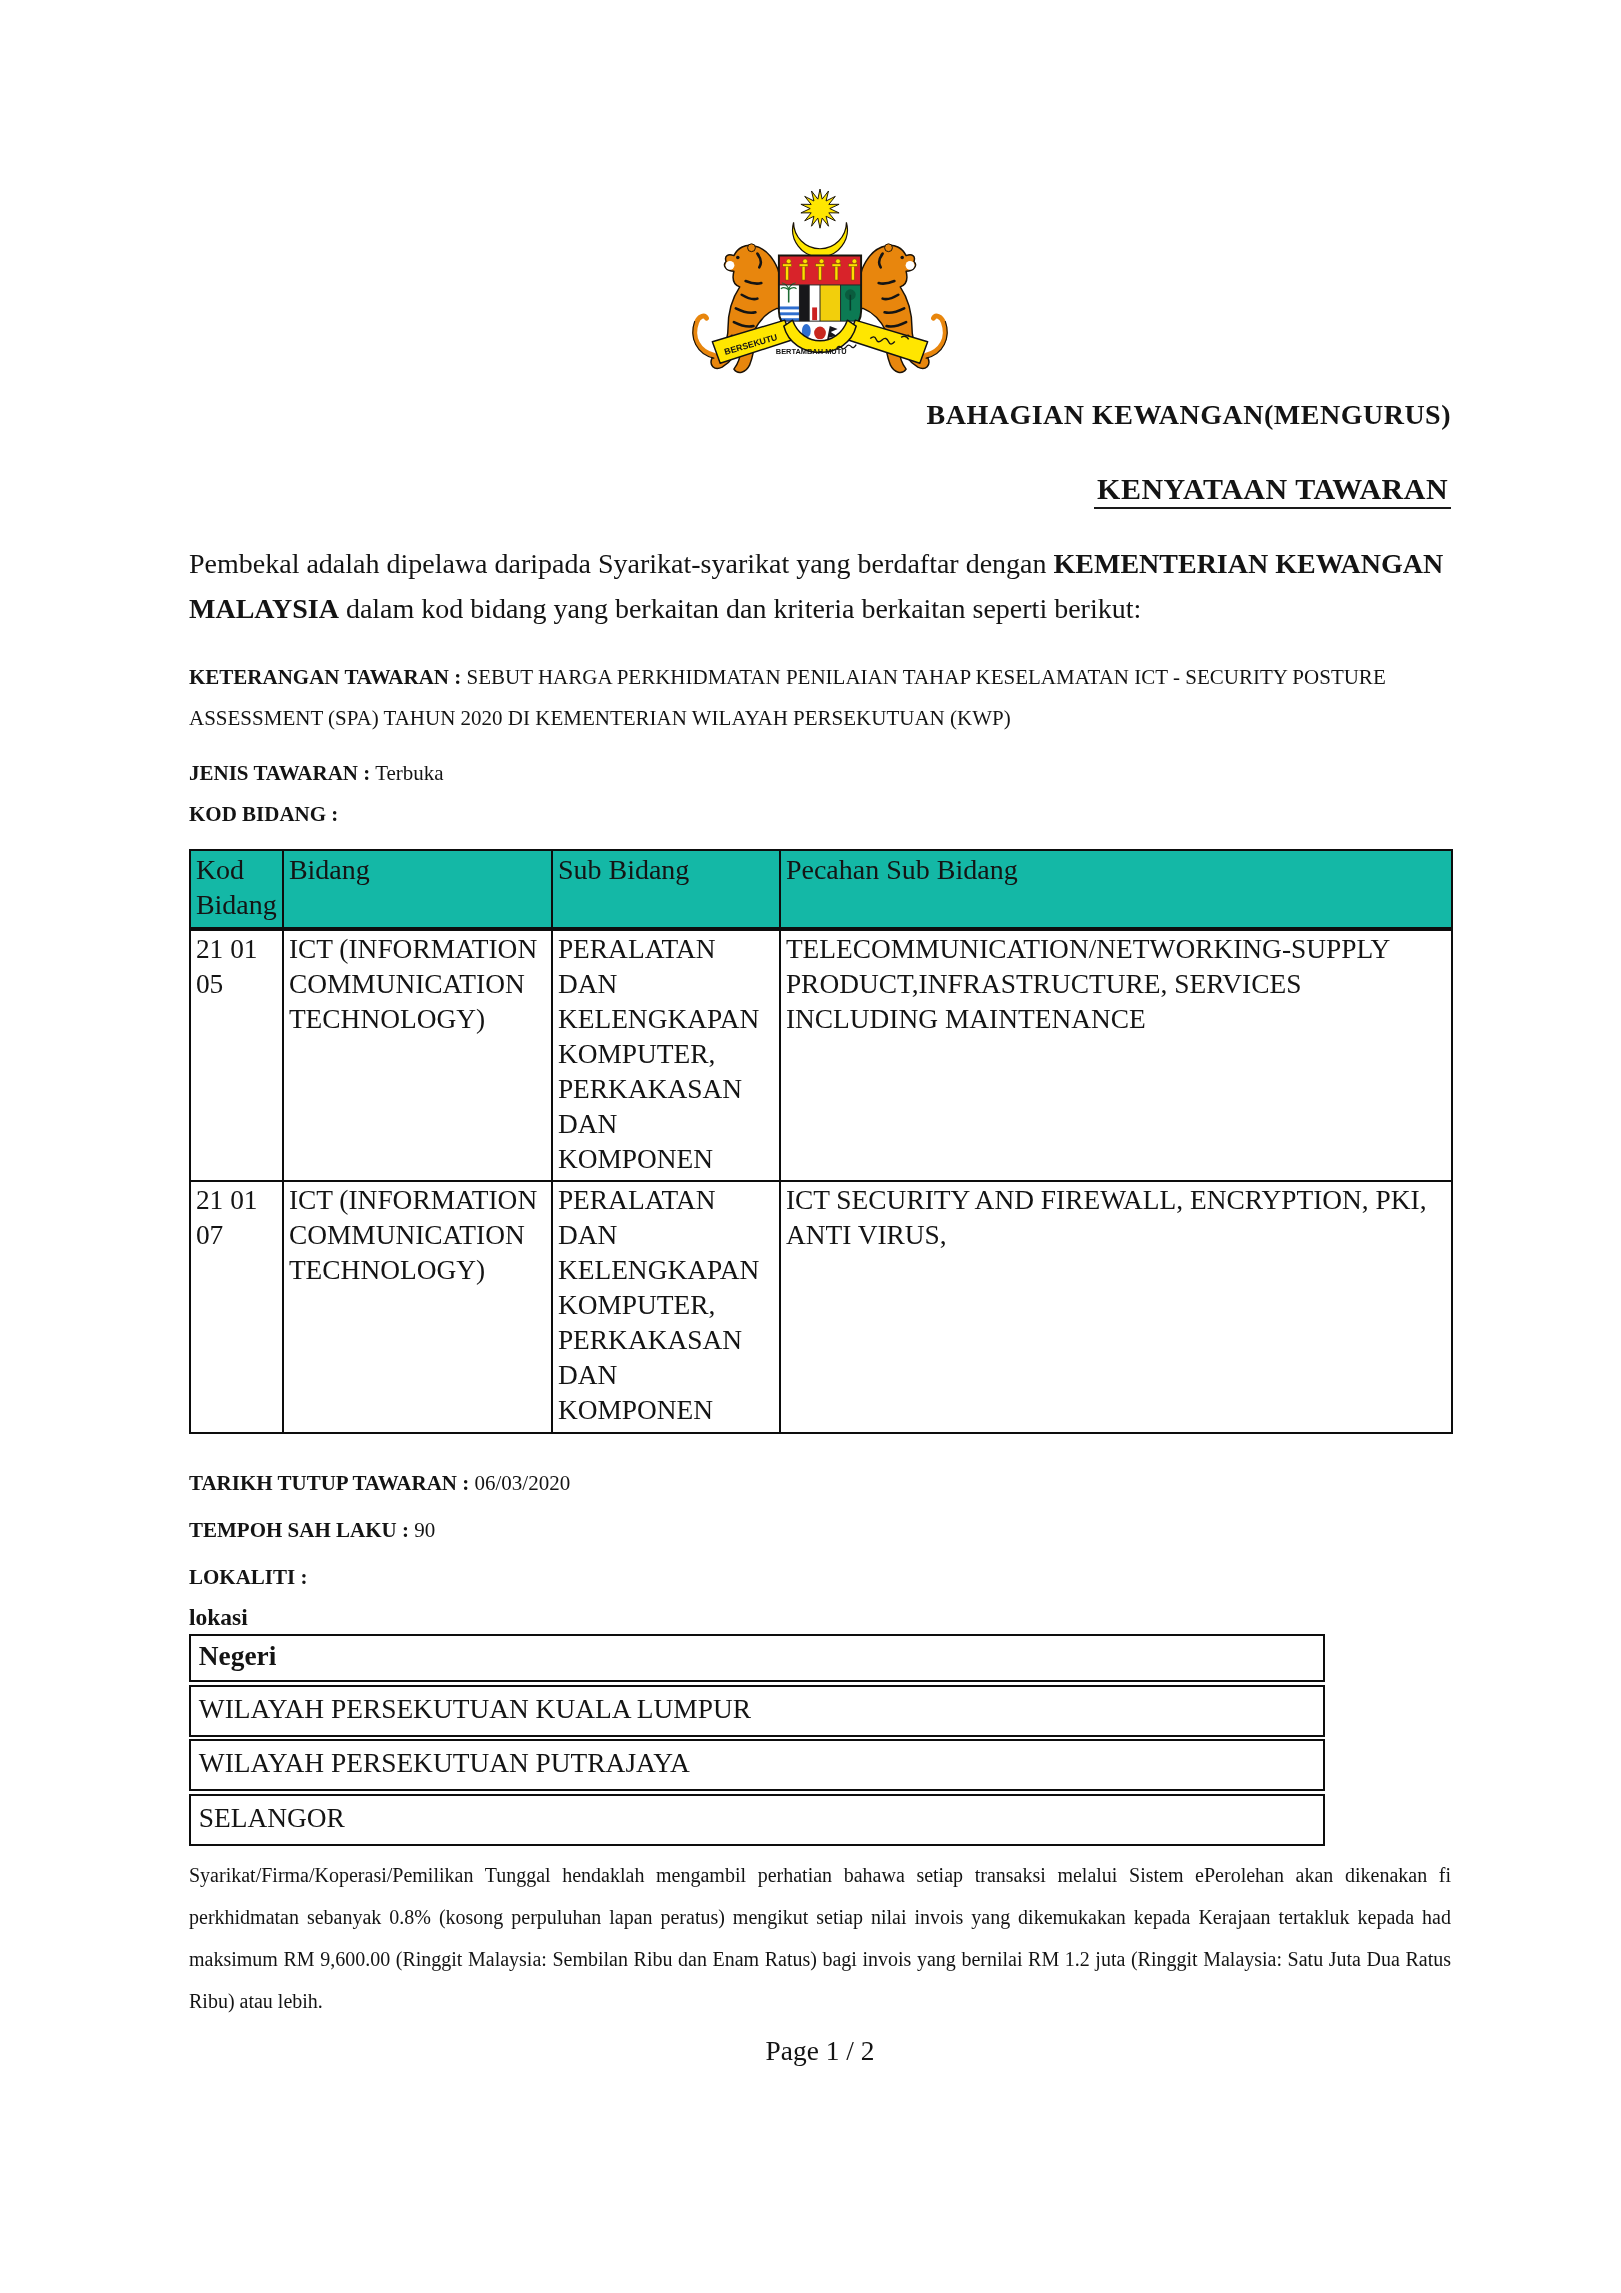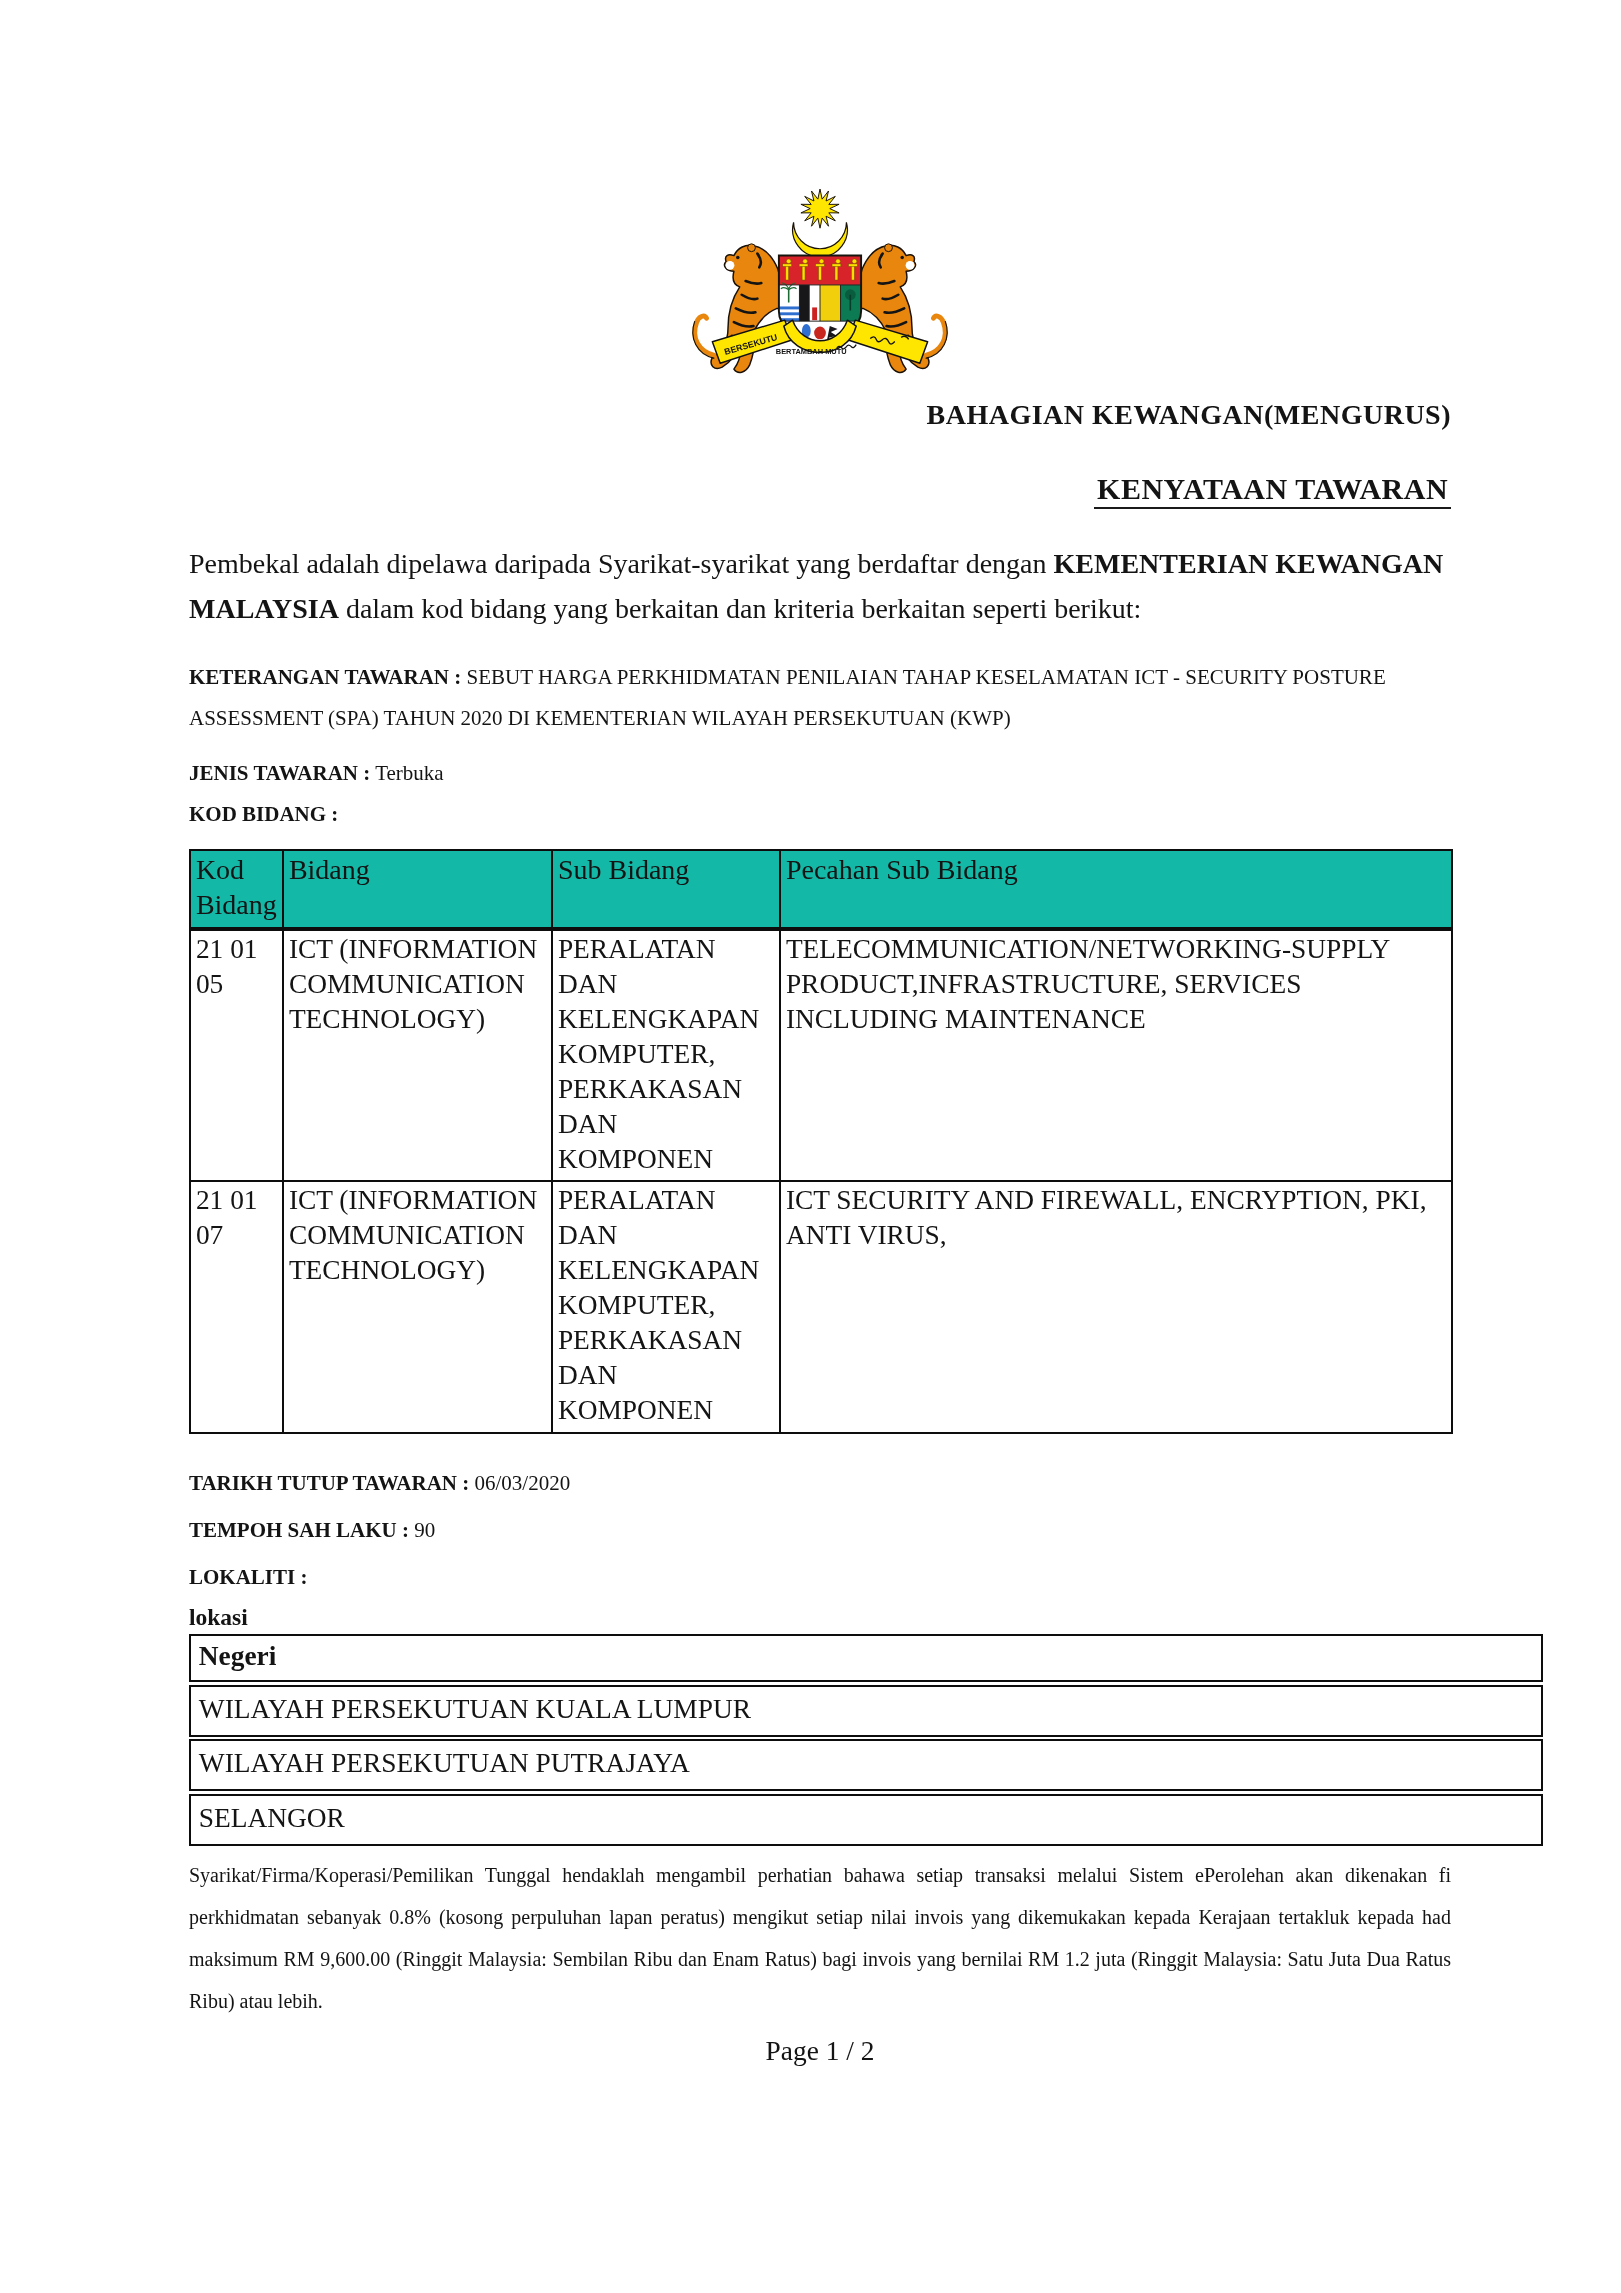--- a/index.html
+++ b/index.html
@@ -26,21 +26,21 @@
     padding:1px 4.9px 3.9px 4.9px;font-size:27.4px;overflow:hidden;
   }
   table.kod thead th{
     background:#14b8a6;height:71px;font-weight:normal;font-size:28px;
     border-bottom:4.9px solid #0d0d0d;line-height:35px;
   }
   table.kod td{line-height:35px;font-weight:normal;}
   .dates{margin-top:25.5px;}
   .dates p.detail{line-height:47px;}
   .lokasi-label{font-size:23.5px;font-weight:bold;line-height:29px;margin-top:2px;}
-  .negeri{width:1354px;margin-top:2px;border-radius:25px;}
+  .negeri{width:1136px;margin-top:2px;border-radius:25px;}
   .negeri .nrow{
     border:2px solid #0d0d0d;margin-top:2.9px;font-size:27.4px;line-height:45px;
     padding:0 7.8px 2.9px 7.8px;background:#fff;
   }
   .negeri .nrow.first{margin-top:0;line-height:41px;}
   .negeri .nrow.header{font-weight:bold;}
   .notice{margin:7.8px 0 0;font-size:20px;line-height:42px;text-align:justify;}
   .footer{margin-top:13.7px;text-align:center;font-size:27.4px;}
 </style>
 </head>

